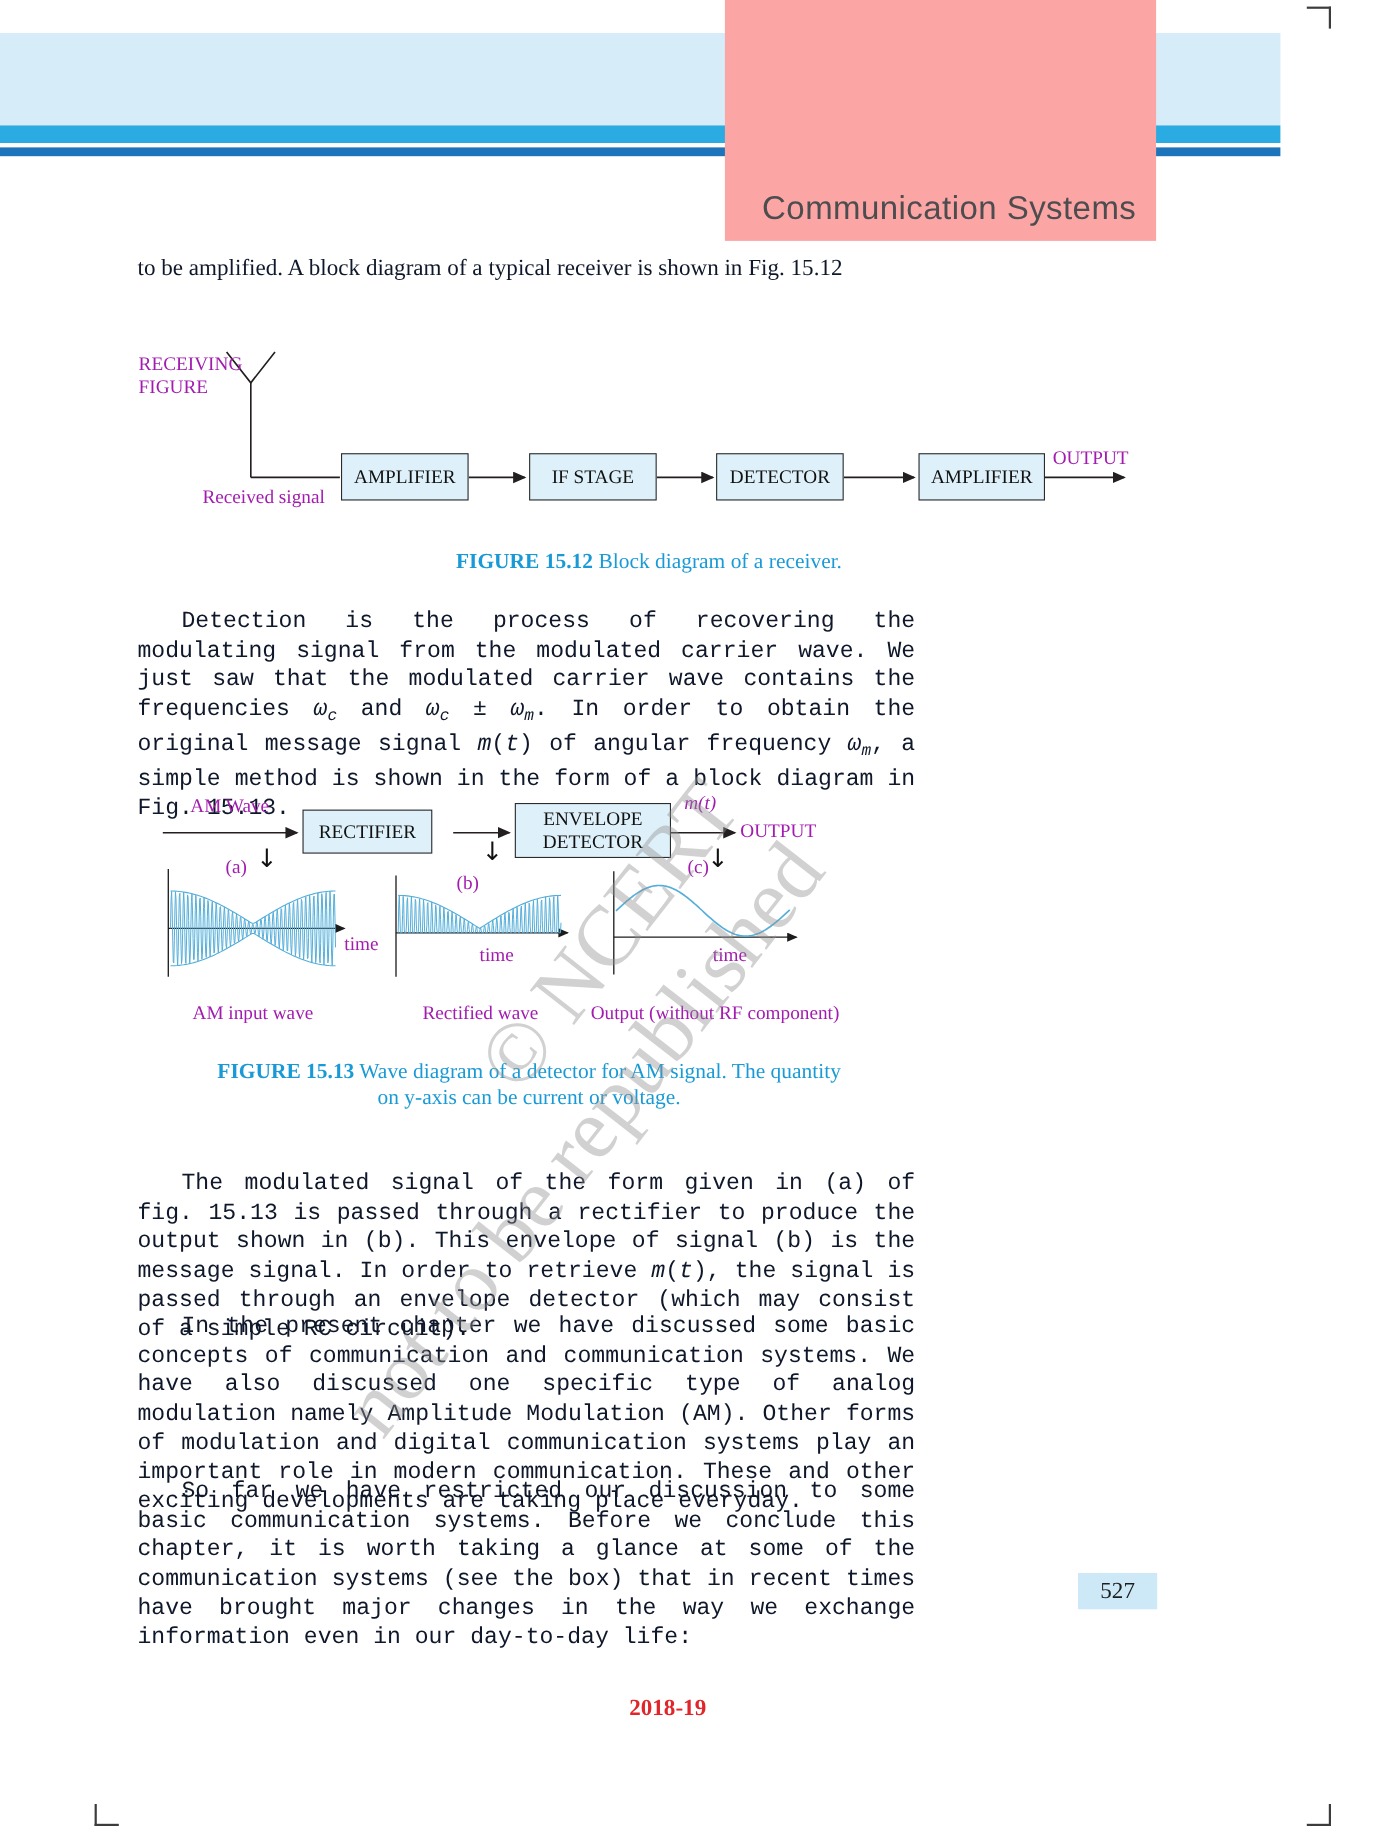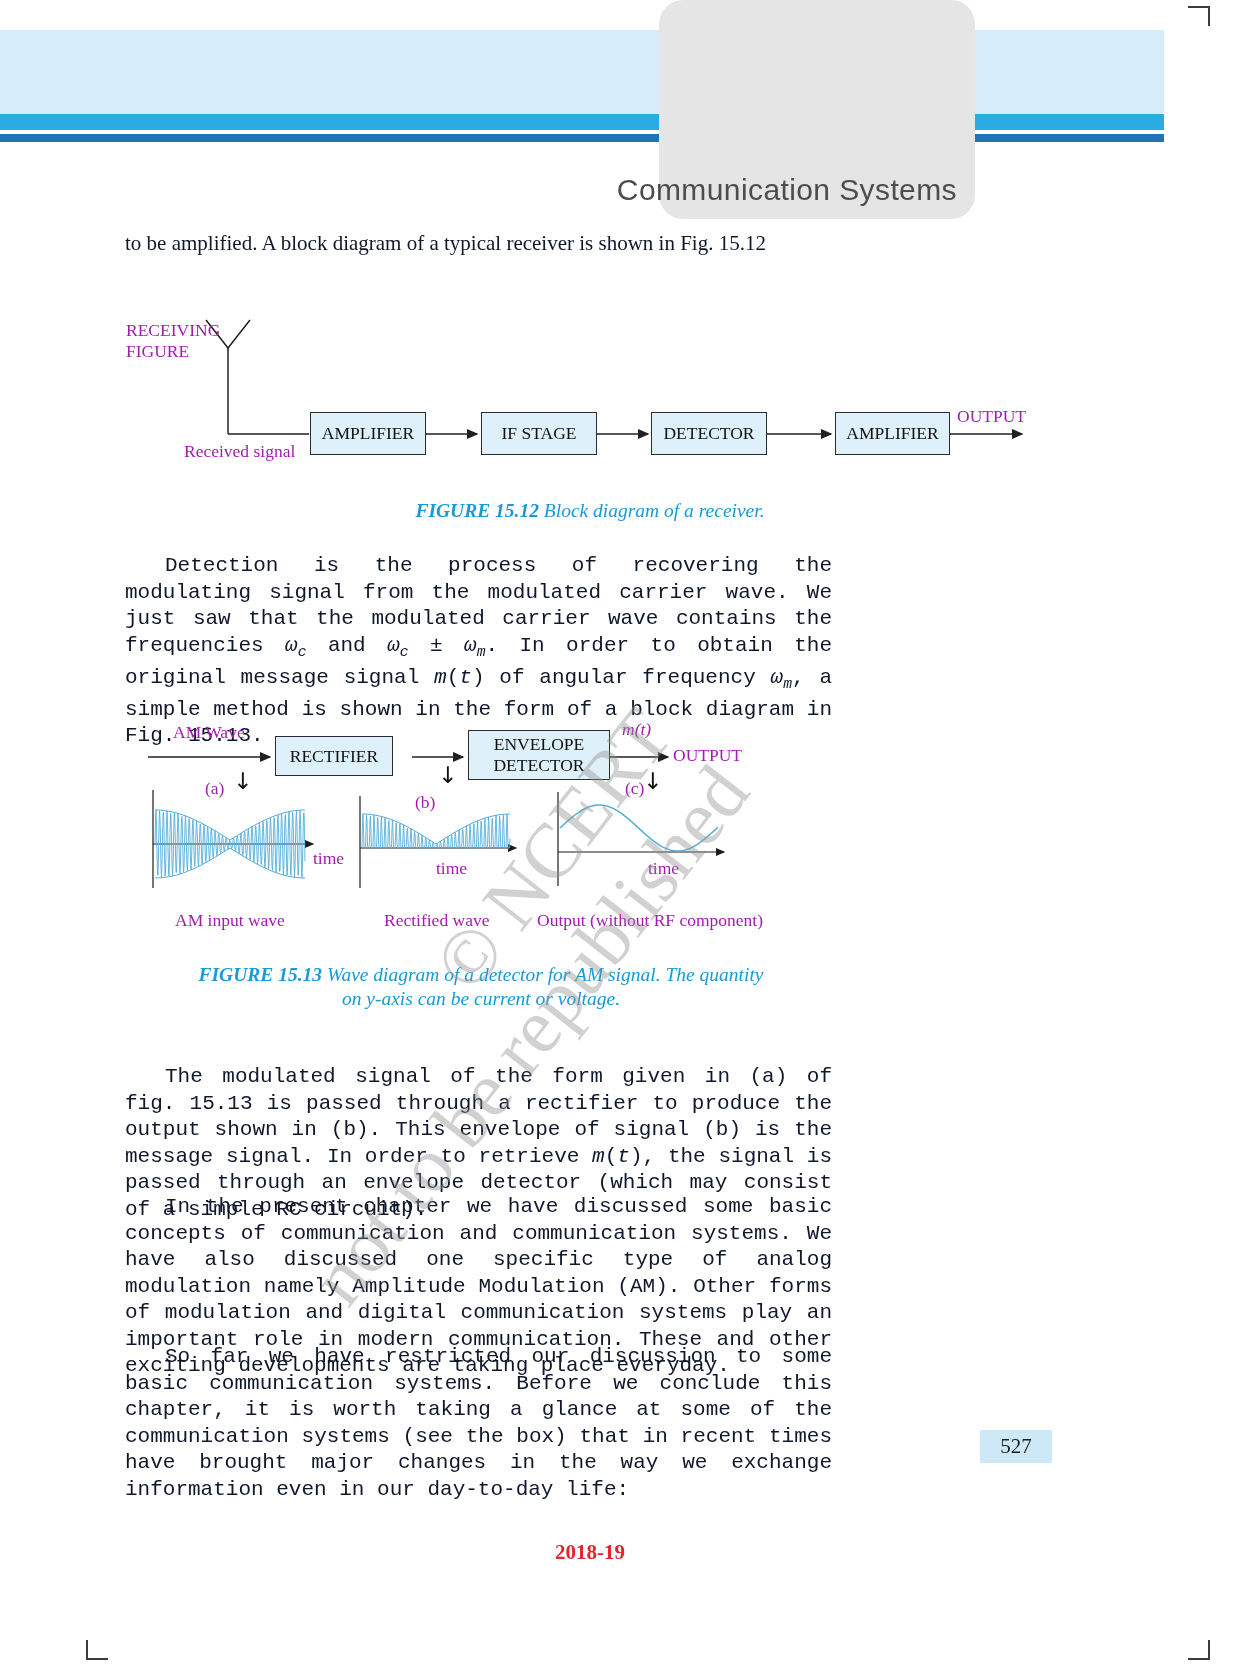--- a/index.html
+++ b/index.html
@@ -4,60 +4,60 @@
 <style>
   * { margin:0; padding:0; box-sizing:border-box; }
   html,body { background:#ffffff; }
   body { width:1256px; height:1672px; font-family:"Liberation Serif", serif; color:#161616; }
   .page { position:relative; width:1256px; height:1672px; background:#fff; overflow:hidden; }
 
   
   .band-light { position:absolute; top:30px; left:0; width:1164px; height:84px; background:#d6ecf8; }
   .stripe-cyan { position:absolute; top:114px; left:0; width:1164px; height:16px; background:#2aabe2; }
   .stripe-dark { position:absolute; top:134px; left:0; width:1164px; height:8px; background:#1e74ba; }
-  .gray-box { position:absolute; top:0; left:659px; width:316px; height:219px; background:#e5e5e5;border-radius:24px; }
+  .gray-box { position:absolute; top:0; left:659px; width:392px; height:219px; background:#fca5a5; }
   .chapter-title { position:absolute; right:18px; bottom:12px; font-family:"Liberation Sans", sans-serif;
                    font-size:30px; color:#4d4d4f; letter-spacing:0.4px; white-space:nowrap; }
 
   
   .crop { position:absolute; width:22px; height:20px; }
   .crop-tr { left:1188px; top:6px; border-top:2px solid #3c3c3c; border-right:2px solid #3c3c3c; }
   .crop-bl { left:86px; top:1640px; border-left:2px solid #3c3c3c; border-bottom:2px solid #3c3c3c; }
   .crop-br { left:1188px; top:1640px; border-right:2px solid #3c3c3c; border-bottom:2px solid #3c3c3c; }
 
   
   .para { position:absolute; left:125px; width:707px; font-size:21px; line-height:26.5px;
           text-align:justify; color:#0f172a; }
   .indent { text-indent:40px;font-family:Liberation Mono, monospace; }
   .i { font-style:italic; }
   .sub { font-size:0.7em; vertical-align:-0.32em; }
   .b { font-weight:bold; }
 
   
-  .caption { position:absolute; color:#199ad6; font-size:19.5px; text-align:center;font-style:italic; }
+  .caption { position:absolute; color:#199ad6; font-size:19.5px; text-align:center; }
   .cap12 { top:500px; left:250px; width:680px; }
   .cap13a { top:964px; left:125px; width:712px; }
   .cap13b { top:988px; left:125px; width:712px; }
 
   
   .dbox { position:absolute; background:#def0f9; border:1.4px solid #2b2b2b; display:flex; flex-direction:column;
           align-items:center; justify-content:center; font-size:17.5px; color:#111; text-align:center; line-height:21px; }
   .figlabel { position:absolute; font-size:17.5px; color:#a21caf; white-space:nowrap; }
   .darr { position:absolute; font-size:23px; color:#111; font-family:"DejaVu Sans", sans-serif; }
   svg { position:absolute; overflow:visible; }
   .conn { stroke:#231f20; stroke-width:1.5; fill:none; }
   .axis { stroke:#1c1c1c; stroke-width:1.2; fill:none; }
   .wave { stroke:#54aeda; stroke-width:0.9; fill:none; }
   .wave-thick { stroke:#54aeda; stroke-width:1.5; fill:none; }
   .env { stroke:#54aeda; stroke-width:1; fill:none; }
 
   
   .pagenum-box { position:absolute; left:980px; top:1430px; width:72px; height:33px; background:#cde9f7;
                  display:flex; align-items:center; justify-content:center; font-size:21px; color:#1d1d1d; }
-  .footer-year { position:absolute; top:1540px; left:0; width:1180px; text-align:center; color:#e0262b;
+  .footer-year { position:absolute; top:1540px; left:17px; width:1180px; text-align:center; color:#e0262b;
                  font-weight:bold; font-size:21px; }
 
   
   .wm { position:absolute; font-size:78px; color:rgba(145,145,145,0.42); white-space:nowrap;
         transform-origin:0 0; pointer-events:none; z-index:30; }
   .wm1 { left:416px; top:952px; transform:rotate(-52deg); }
   .wm2 { left:292px; top:1266px; transform:rotate(-52deg); }
 </style>
 </head>
 <body>

